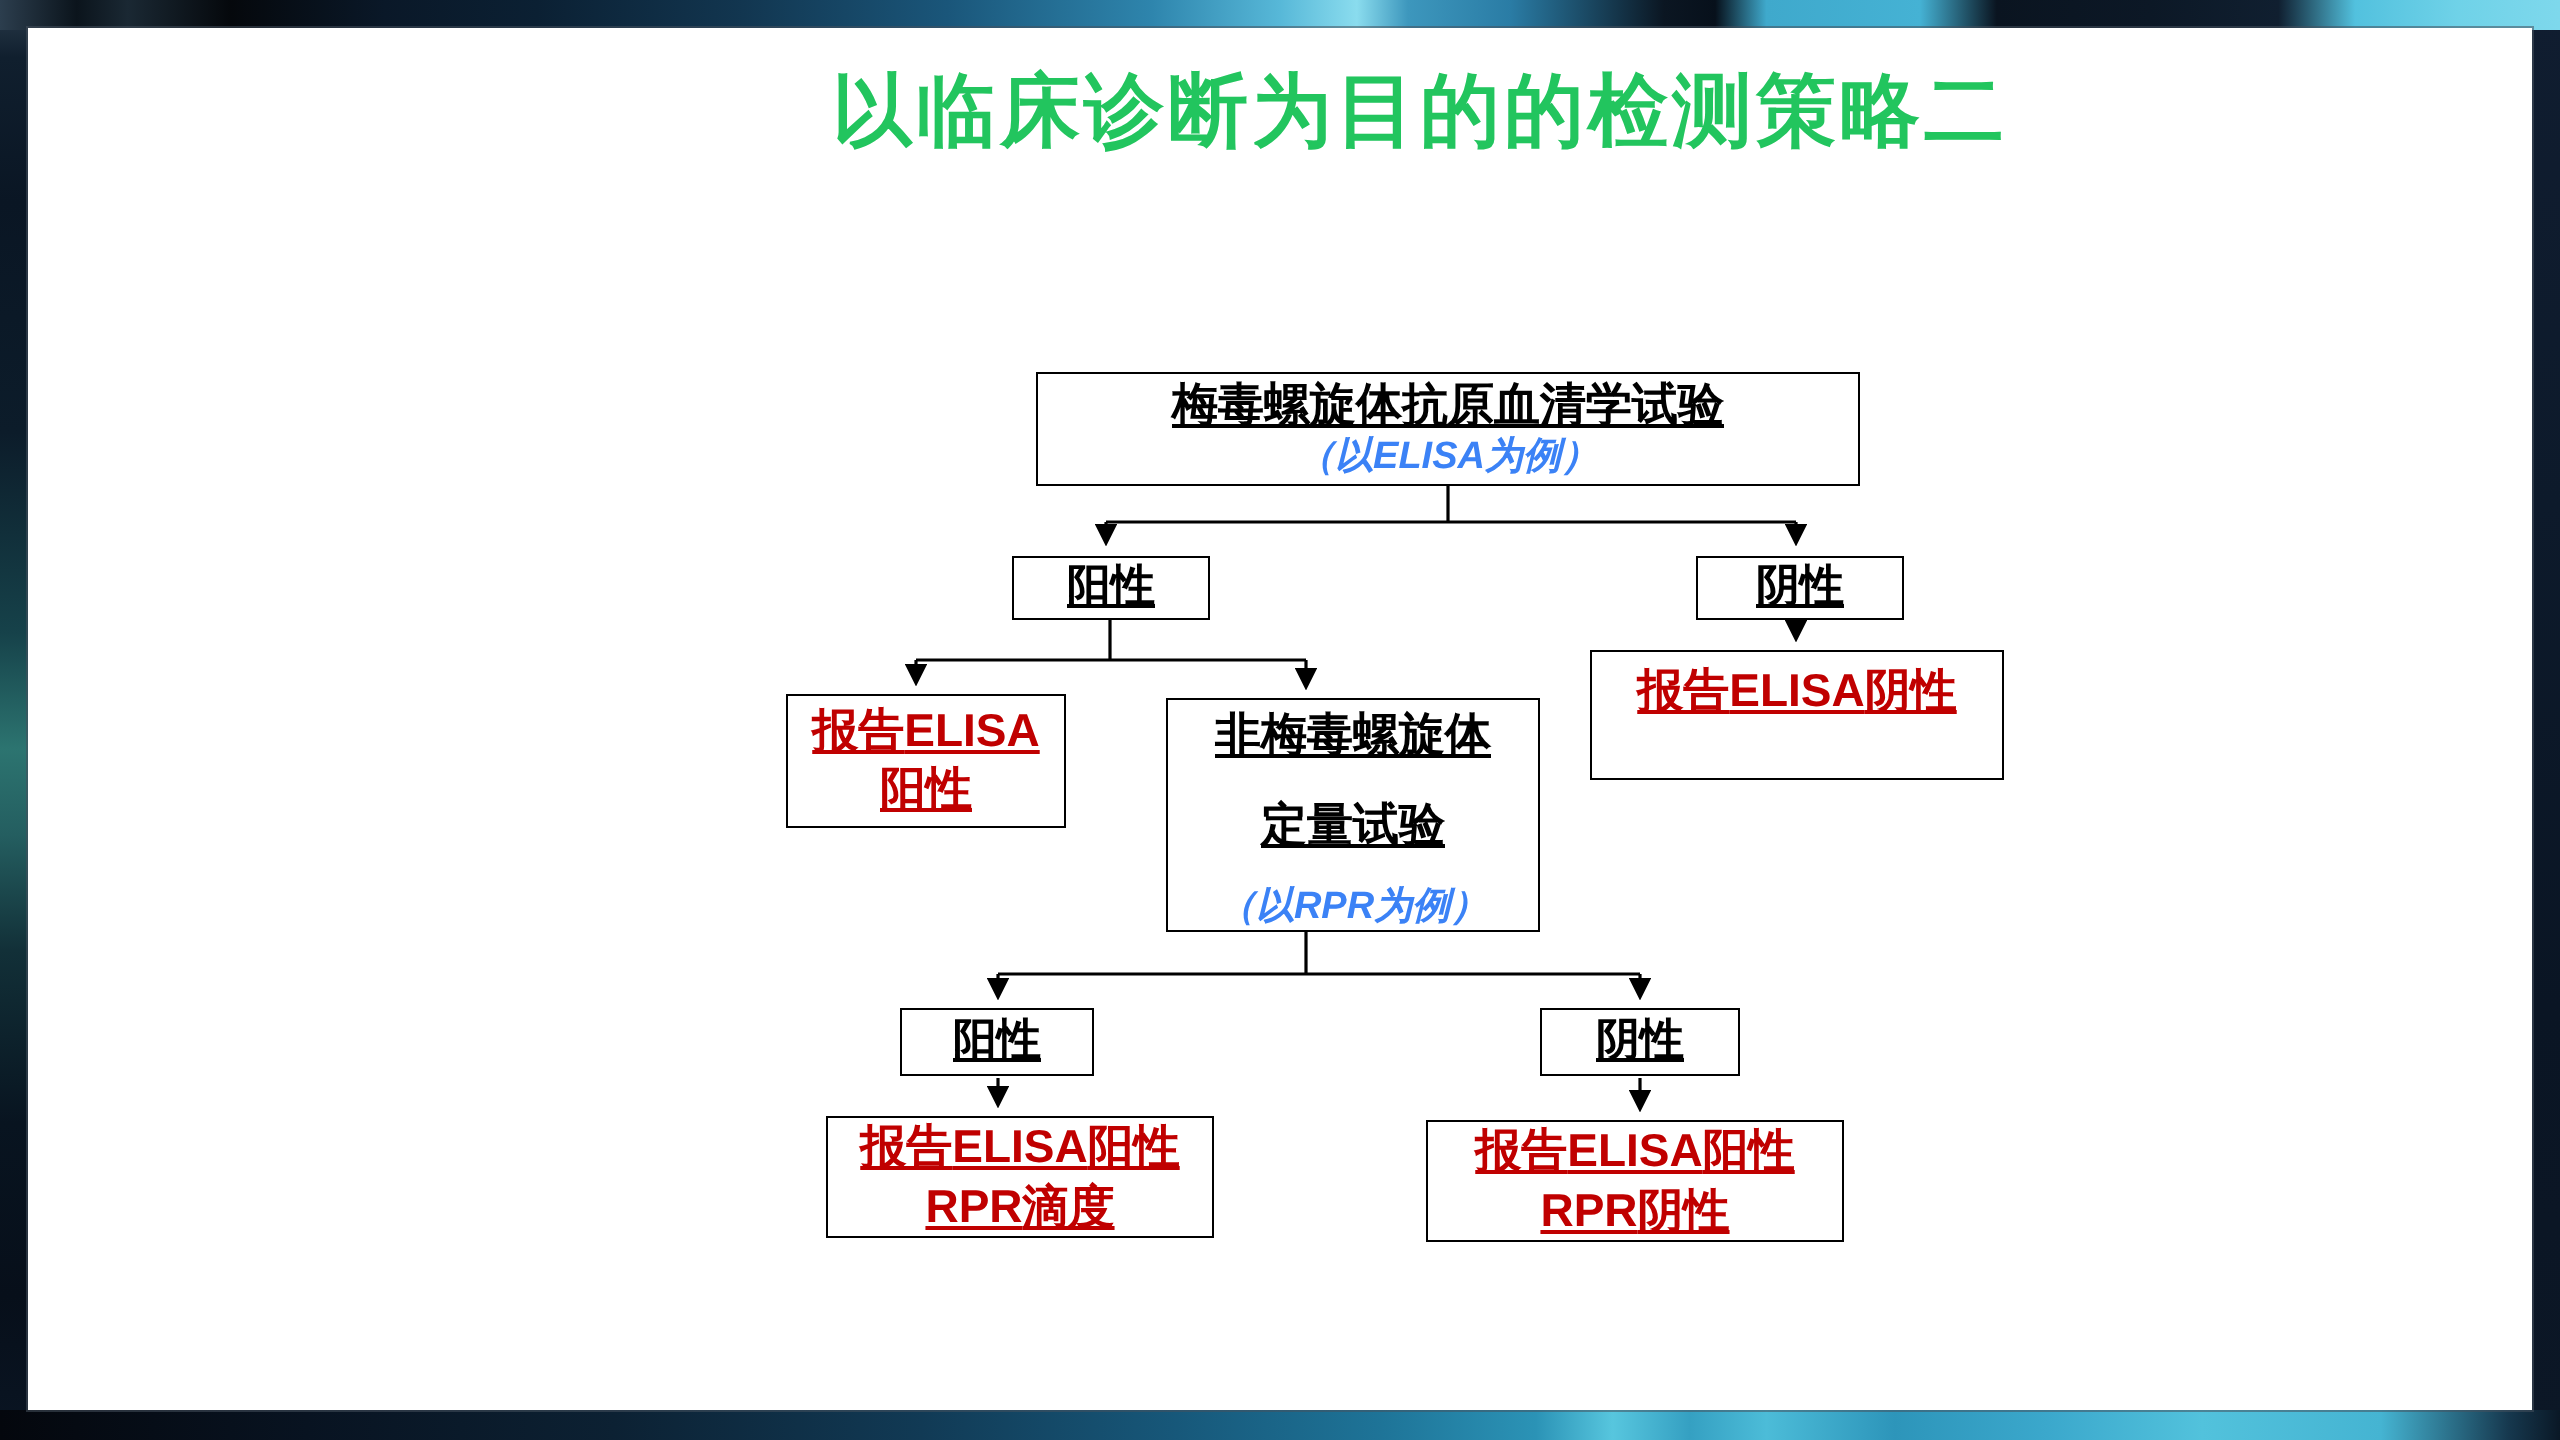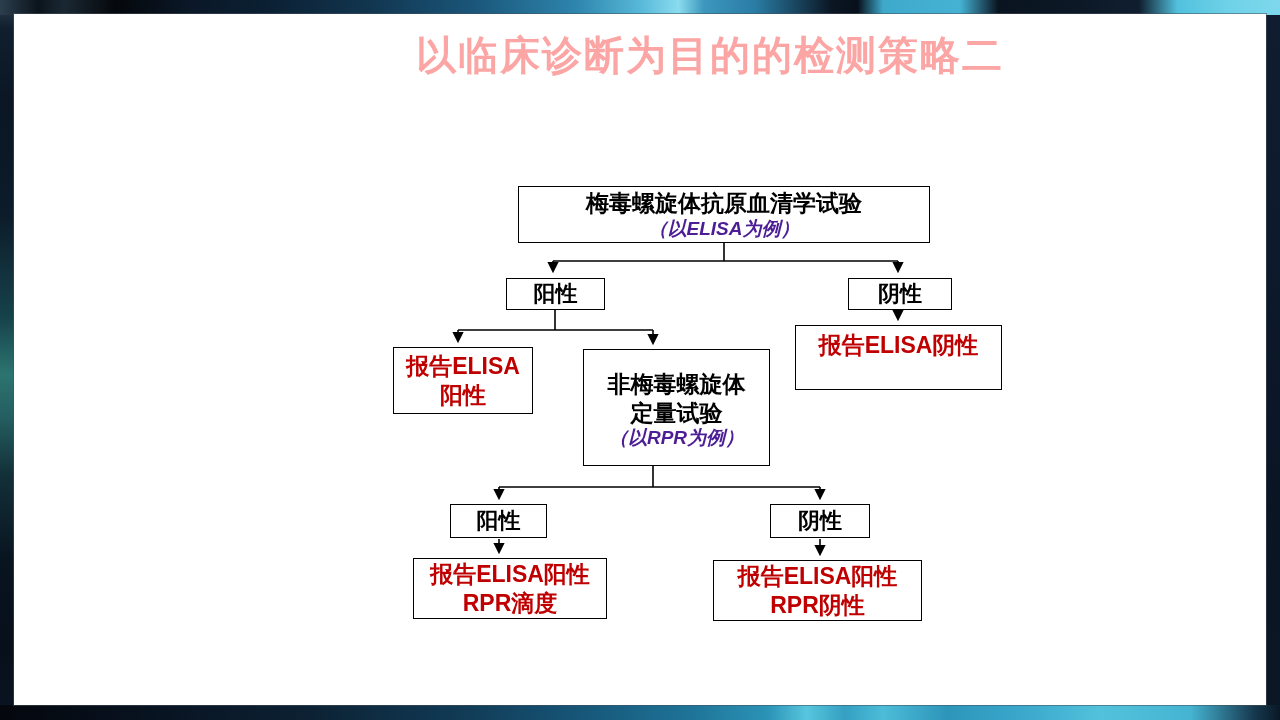--- a/index.html
+++ b/index.html
@@ -23,42 +23,42 @@
     background:linear-gradient(90deg,#04070d 0%,#081321 12%,#0c2133 24%,#113a55 36%,
       #17587a 46%,#1e7498 54%,#2b93b6 60%,#57c6de 63%,#35a0c2 66%,#4cbcd8 69%,
       #2d95ba 74%,#3ba8cc 80%,#52c2dc 86%,#45b4d2 93%,#16384e 98%,#0a1826 100%); }
 
   
   .slide { position:absolute; left:14px; top:14px; width:1252px; height:691px;
     background:#ffffff; box-shadow:0 0 0 1px rgba(70,80,92,.55); }
 
   .title { position:absolute; left:140px; top:28px; width:1140px; text-align:center;
     font-family:"Liberation Sans", sans-serif; font-weight:800; font-size:40px;
-    letter-spacing:2px; color:#fca5a5; }
+    letter-spacing:2px; color:#22c55e; }
 
   
   .connectors { position:absolute; left:0; top:0; width:1280px; height:720px; }
 
   .node { position:absolute; background:#fff; border:1.5px solid #000;
     display:flex; flex-direction:column; align-items:center; justify-content:center;
     text-align:center; line-height:1.25; }
-  .cn  { font-family:"DejaVu Serif", serif; font-weight:600; color:#000; }
+  .cn  { font-family:"DejaVu Serif", serif; font-weight:600; color:#000;text-decoration:underline; }
   .red .cn, .cn.red { color:#c00000; font-weight:700; }
   .latin { font-family:"Liberation Sans", sans-serif; font-weight:700; }
-  .note { font-style:italic; font-size:19px; color:#4c1d95; font-weight:600; line-height:1.15;text-align:center; }
+  .note { font-style:italic; font-size:19px; color:#3b82f6; font-weight:600; line-height:1.15;text-align:center; }
   .note .latin { font-style:italic; }
   .fs22 { font-size:22px; }
   .fs23 { font-size:23px; }
 
   .n-root   { left:518px; top:186px; width:412px; height:57px; }
   .n-pos1   { left:506px; top:278px; width:99px;  height:32px; }
   .n-neg1   { left:848px; top:278px; width:104px; height:32px; }
   .n-repneg { left:795px; top:325px; width:207px; height:65px; justify-content:flex-start; padding-top:5px; }
   .n-reppos { left:393px; top:347px; width:140px; height:67px; }
-  .n-rpr    { left:583px; top:349px; width:187px; height:117px; padding-top:2px; }
+  .n-rpr    { left:583px; top:349px; width:187px; height:117px; padding-top:2px;gap:16px; }
   .n-pos2   { left:450px; top:504px; width:97px;  height:34px; }
   .n-neg2   { left:770px; top:504px; width:100px; height:34px; }
   .n-titer  { left:413px; top:558px; width:194px; height:61px; }
   .n-final  { left:713px; top:560px; width:209px; height:61px; }
   .lh29 { line-height:29px; }
 </style>
 </head>
 <body>
 
 <div class="stage">

